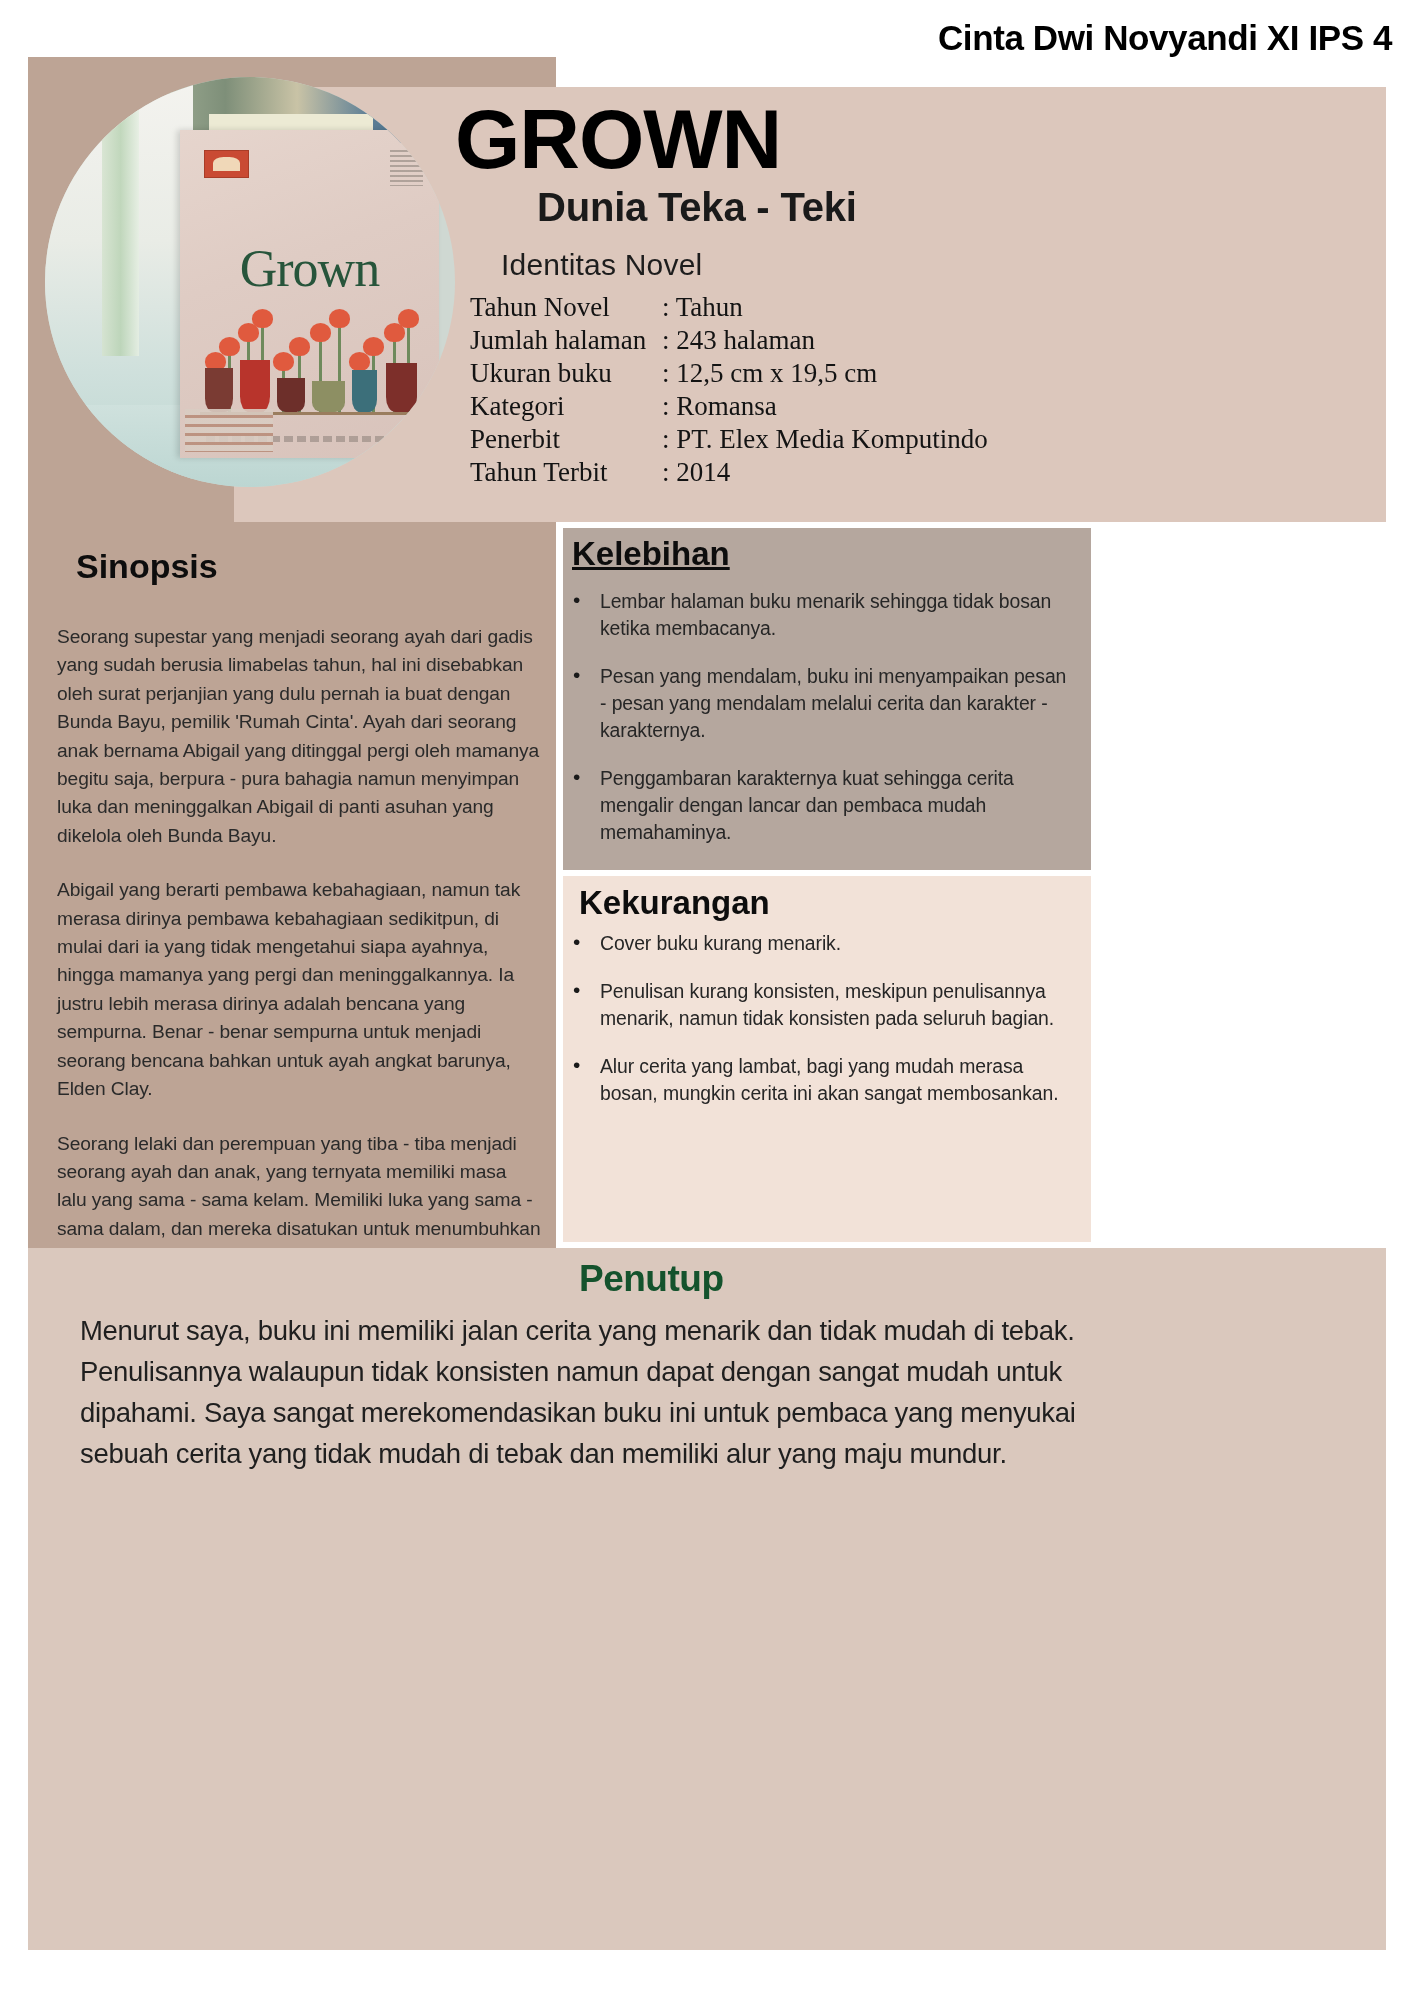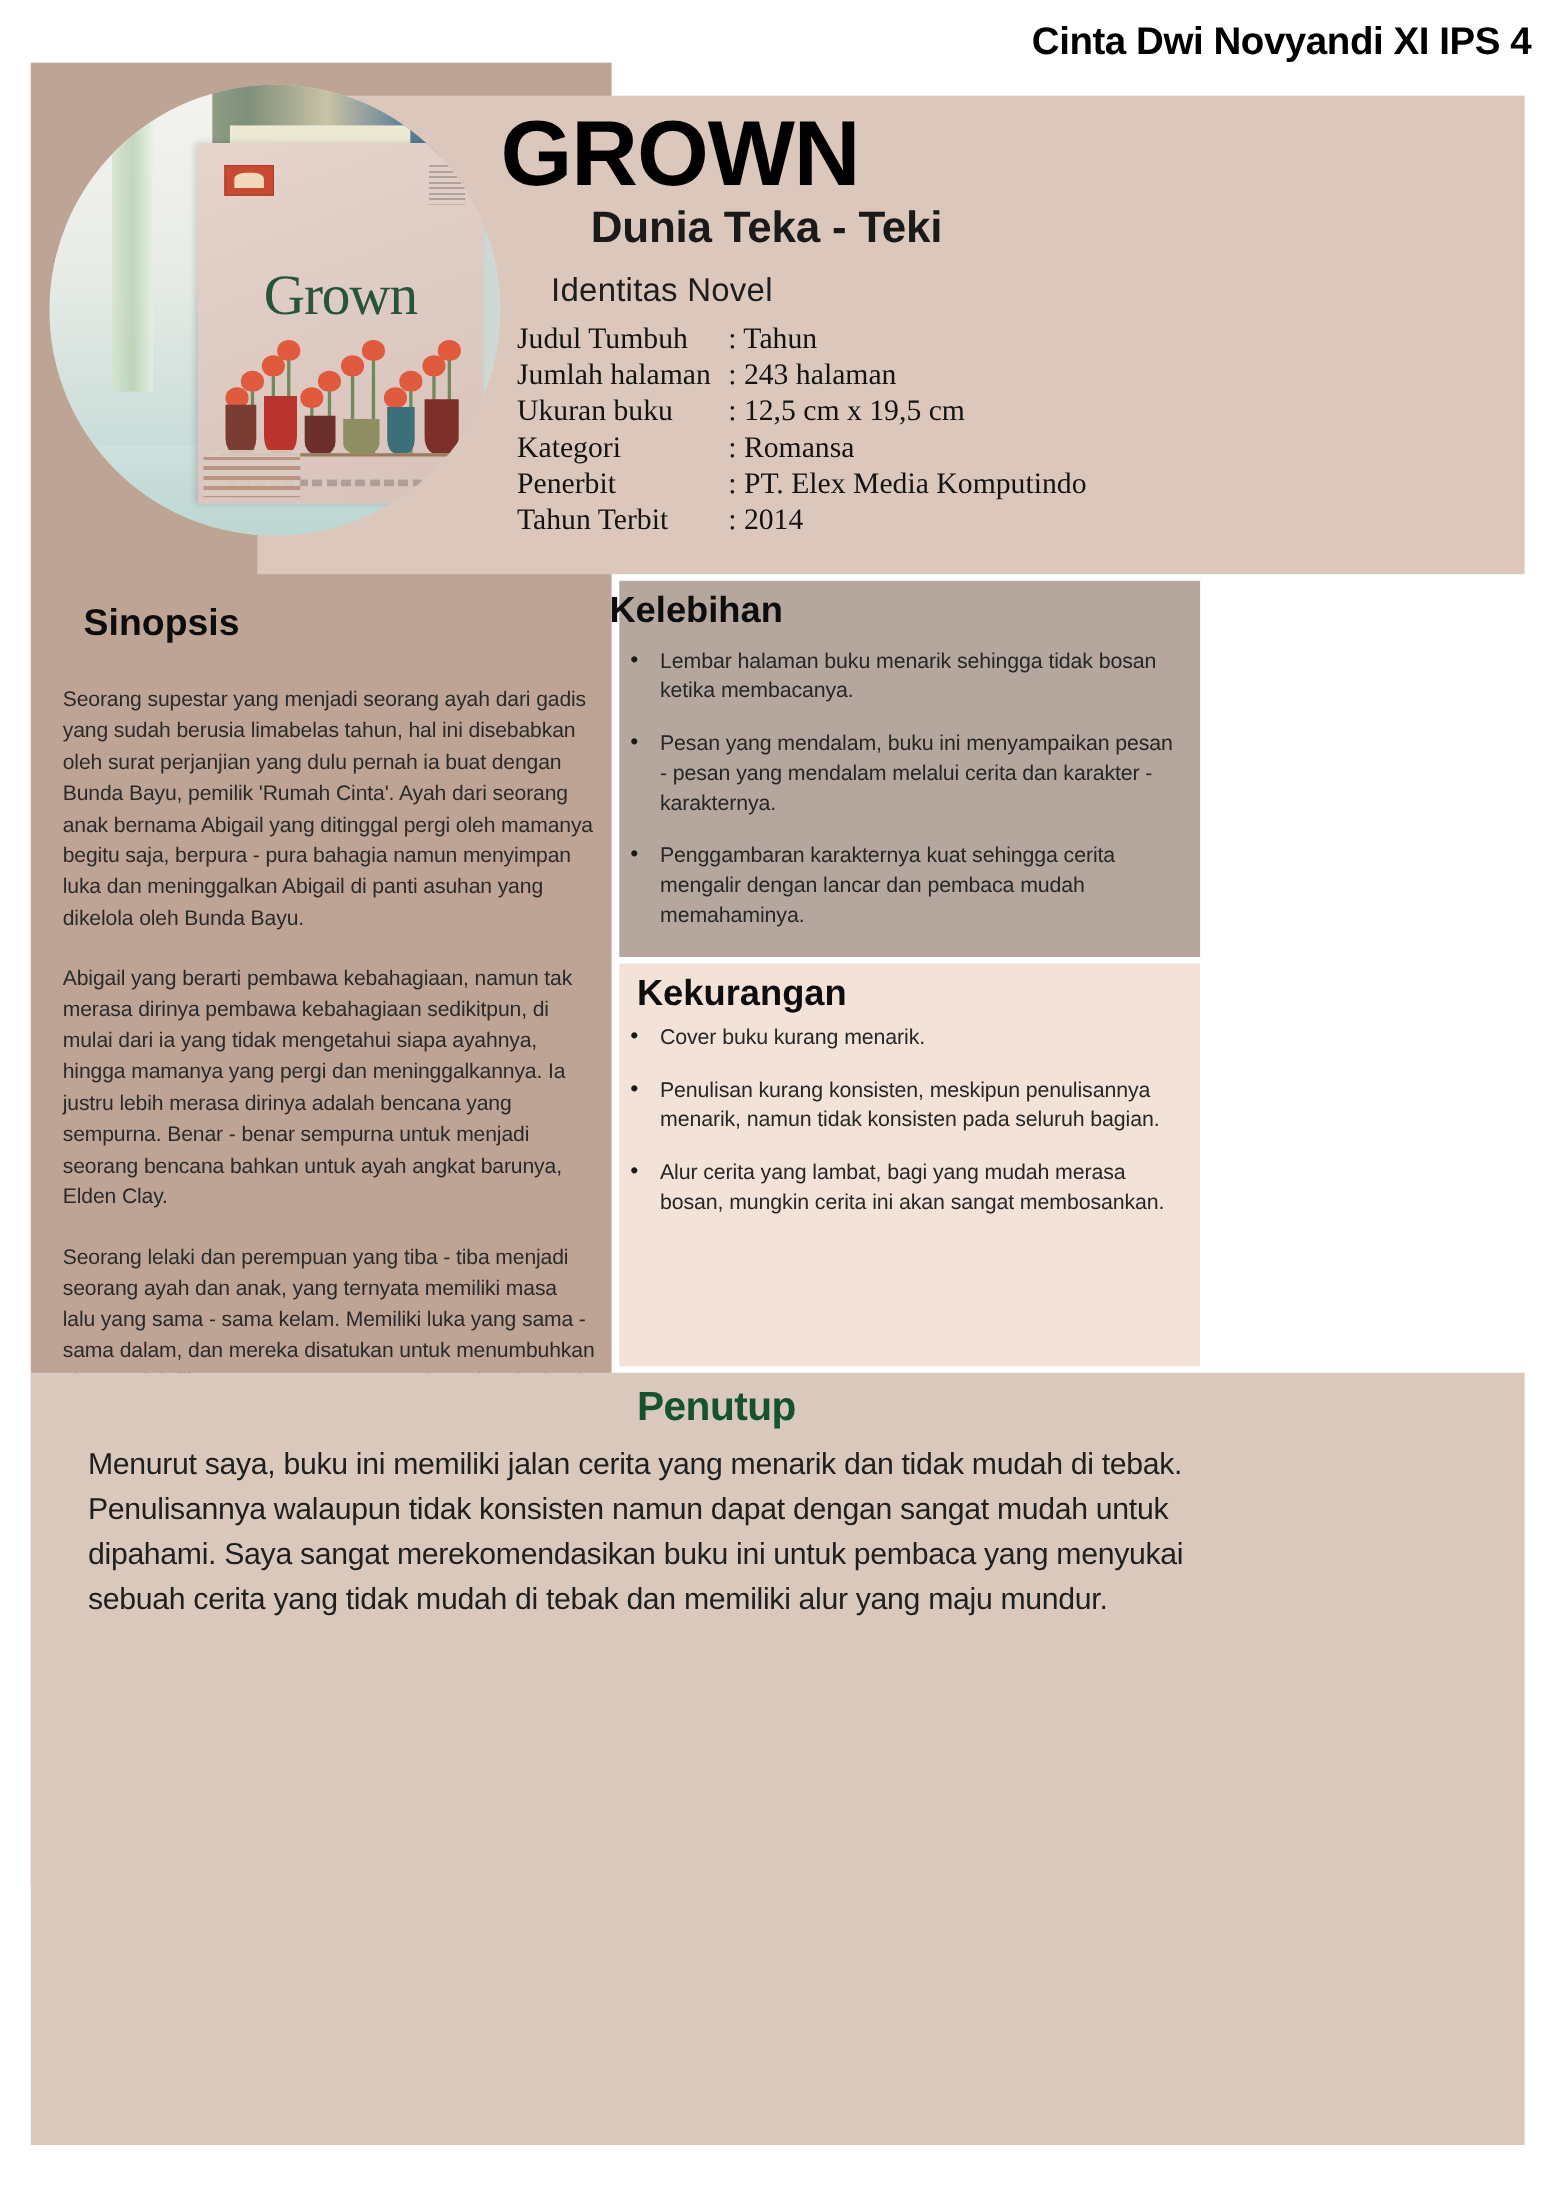--- a/index.html
+++ b/index.html
@@ -232,21 +232,21 @@
     height: 366px;
     background: #f2e2d8;
   }
   .panel-heading {
     position: absolute;
     font-family: "Liberation Sans", sans-serif;
     font-weight: bold;
     font-size: 33px;
     color: #0d0d0d;
   }
-  .kel-head { left: 554px; top: 535px; }
+  .kel-head { left: 572px; top: 535px; text-decoration: underline; }
   .kek-head { left: 579px; top: 884px; }
 
   ul.bullets {
     position: absolute;
     margin: 0;
     padding: 0;
     list-style: none;
     font-family: "Liberation Sans", sans-serif;
     font-size: 19.4px;
     line-height: 27px;
@@ -309,21 +309,21 @@
 <div class="left-tan-block"></div>
 
 <div class="identity-panel"></div>
 
 <div class="title-main">GROWN</div>
 <div class="title-sub">Dunia Teka - Teki</div>
 <div class="identity-heading">Identitas Novel</div>
 
 <div class="identity-list" id="identity-list">
     <div class="identity-row">
-      <div class="identity-label">Judul Tumbuh</div>
+      <div class="identity-label">Tahun Novel</div>
       <div class="identity-value">: Tahun</div>
     </div>
     <div class="identity-row">
       <div class="identity-label">Jumlah halaman</div>
       <div class="identity-value">: 243 halaman</div>
     </div>
     <div class="identity-row">
       <div class="identity-label">Ukuran <span class="u">buku</span></div>
       <div class="identity-value">: 12,5 cm x 19,5 cm</div>
     </div>

